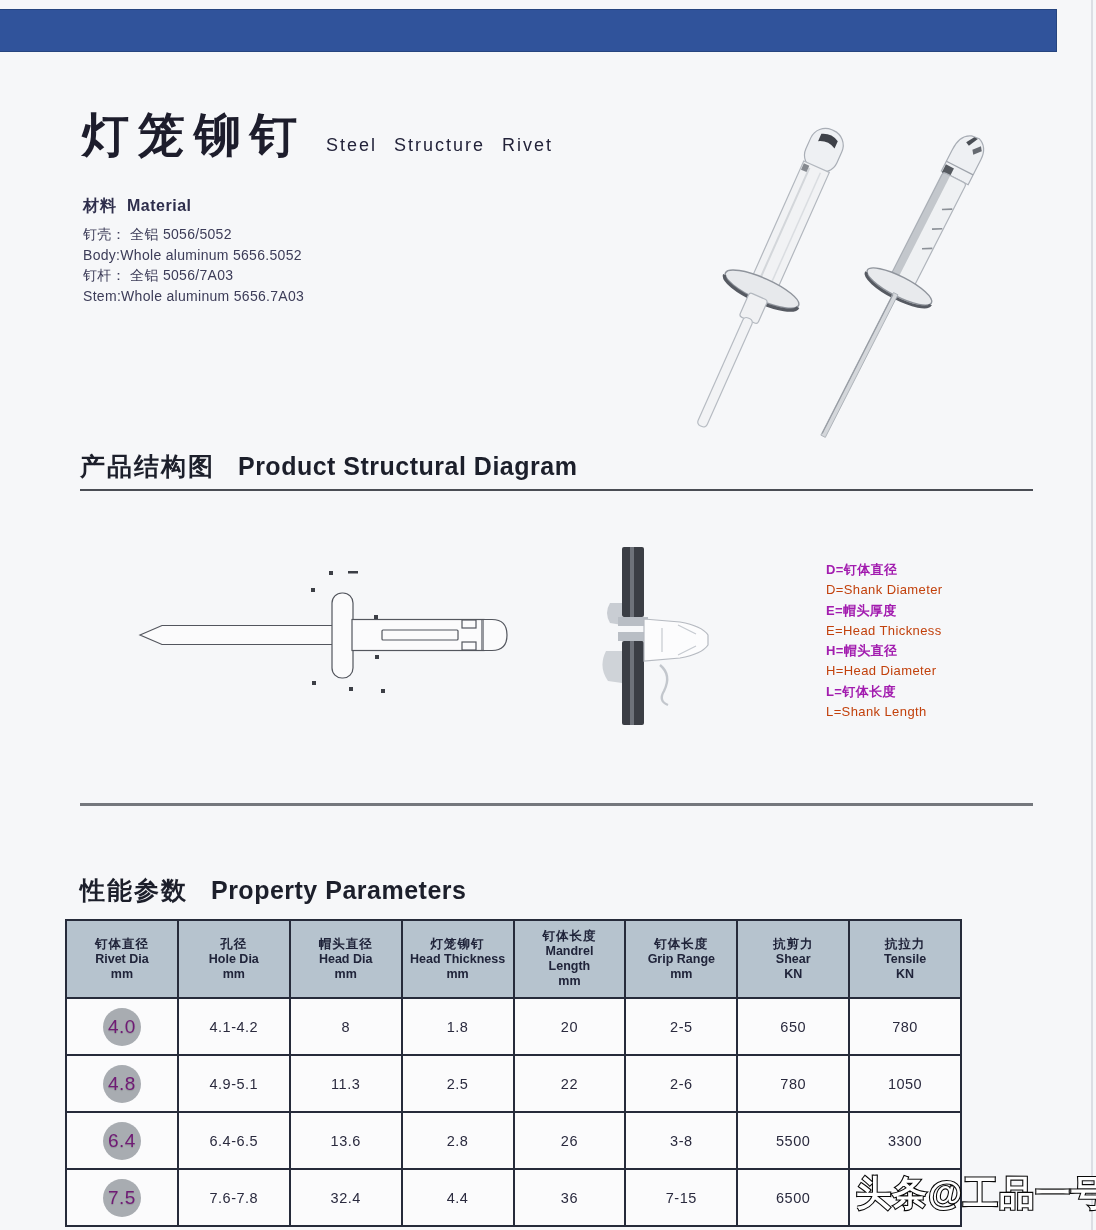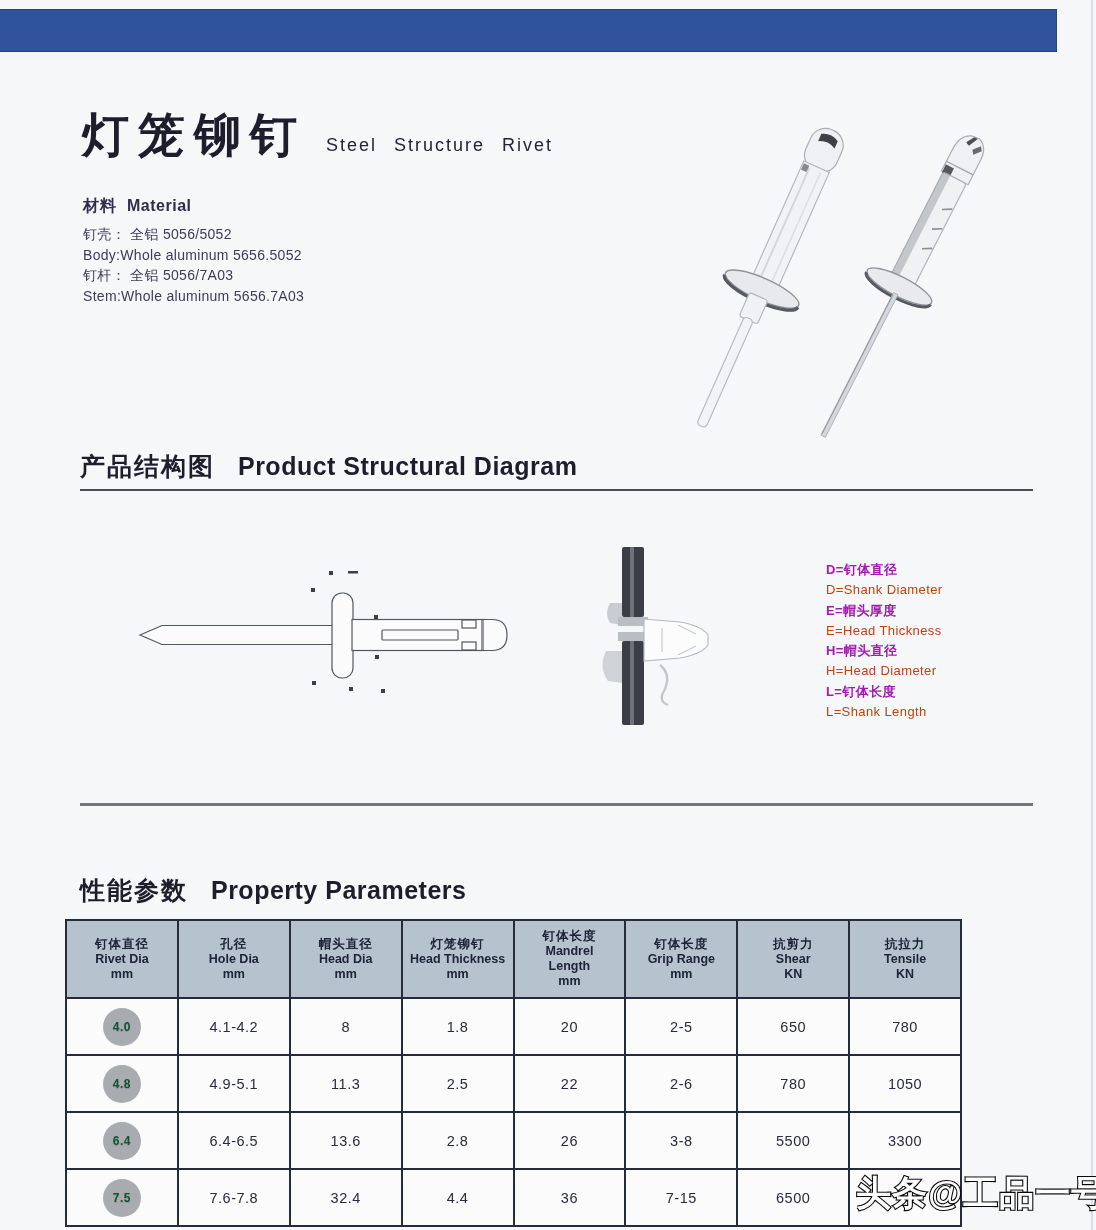--- a/index.html
+++ b/index.html
@@ -53,21 +53,21 @@
   table.params th, table.params td {
     border:2px solid #262b3a; text-align:center; vertical-align:middle; padding:0;
   }
   table.params th { height:78px; background:#b6c3ce; color:#20243a;
     font-size:12.5px; font-weight:bold; line-height:15px; }
   table.params th .hdr-en { display:block; font-weight:bold; white-space:pre-line; }
   table.params th .hdr-cn { display:block; letter-spacing:1px; }
   table.params th .hdr-unit { display:block; font-weight:bold; }
   table.params td { height:57px; background:#fbfbfc; font-size:14.5px; color:#2a2a3e; letter-spacing:0.5px; }
   .dia-badge { display:inline-flex; width:38px; height:38px; border-radius:50%;
-    background:#a8acb1; color:#14532d; font-weight:bold; font-size:12px;
+    background:#a8acb1; color:#701a75; font-weight:normal; font-size:19px;
     align-items:center; justify-content:center; letter-spacing:0.5px;
     text-shadow:0 1px 1px rgba(0,0,0,0.15); }
 
   
   .watermark { position:absolute; left:856px; top:1170px; font-size:35px; font-weight:900;
     color:#ffffff; letter-spacing:1px; white-space:nowrap;
     -webkit-text-stroke:2.2px #0a0a0a; paint-order:stroke fill;
     text-shadow:0 0 1px #000; }
 </style>
 </head>

